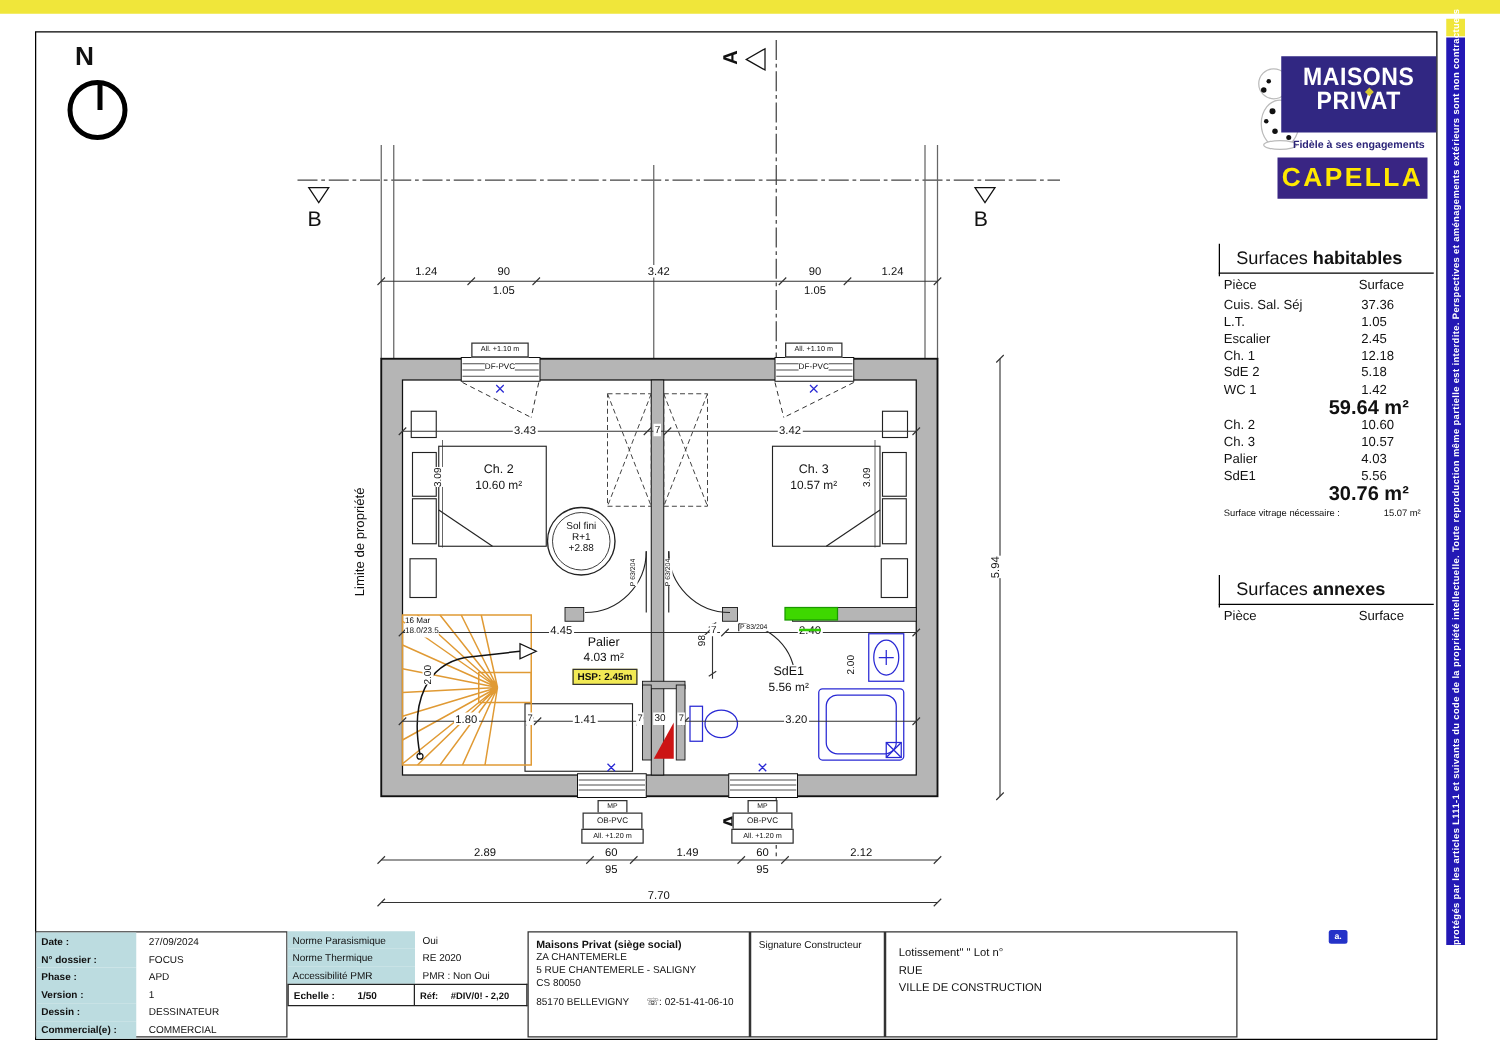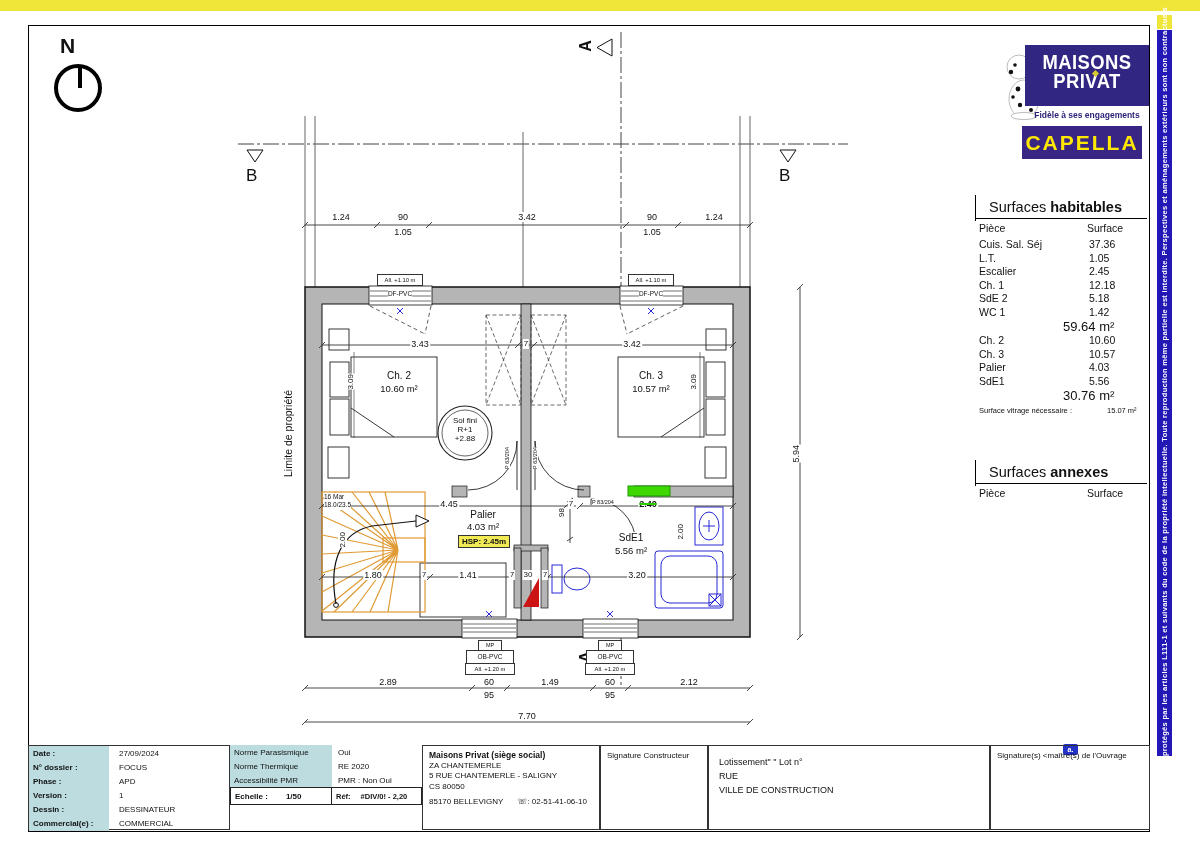--- a/index.html
+++ b/index.html
@@ -22,21 +22,21 @@
   
   .panel{left:975px;width:172px;font-size:10.5px;}
   .panel .vline{position:absolute;left:0;top:0;width:1px;height:26px;background:#000;}
   .ptitle{font-size:14.5px;padding:4px 0 3px 14px;}
   .ptitle b{font-weight:800;}
   .phr{border-top:1px solid #000;margin:0;}
   .phead{display:flex;padding:3px 2px 4px 4px;}
   .phead .c2{margin-left:auto;width:58px;}
   .prow{display:flex;line-height:13.5px;padding-left:4px;}
   .prow .c2{margin-left:auto;width:58px;}
-  .psub{padding-left:88px;font-size:13px;line-height:15px;}
+  .psub{padding-left:88px;font-size:16px;line-height:15px;font-weight:bold;}
   .ptotal{display:flex;align-items:center;border-top:1px solid #000;border-bottom:1px solid #000;height:22px;margin-top:2px;font-size:13.5px;padding-left:4px;position:relative;}
   .ptotal b{font-weight:800;}
   .ptotal .tv{margin-left:26px;}
   .ptick{position:absolute;width:1px;height:26px;background:#000;}
   .pvit{display:flex;font-size:7.5px;padding:3px 0 0 4px;}
   .pvit .c2{margin-left:auto;width:40px;}
   
   .tb{left:28px;top:745px;width:1122px;height:75px;font-size:8px;}
   .tbcol{position:absolute;top:0;height:85px;box-sizing:border-box;border:1px solid #333;}
   .inforow{display:flex;height:14.15px;align-items:center;}
@@ -57,21 +57,21 @@
   .proj .nm{font-size:16px;}
   .proj div{margin-top:4px;font-size:9px;}
   
   .dimc{position:absolute;transform:translateX(-50%);font-size:9px;background:#fff;padding:0 1px;white-space:nowrap;line-height:10px;}
   .vt{position:absolute;writing-mode:vertical-rl;transform:rotate(180deg);font-size:9px;background:#fff;white-space:nowrap;}
   .rlab{position:absolute;transform:translateX(-50%);text-align:center;white-space:nowrap;background:#fff;line-height:1.15;}
   .wbox{position:absolute;border:.8px solid #333;background:#fff;text-align:center;white-space:nowrap;transform:translateX(-50%);}
   .secB{position:absolute;font-size:17px;}
   .secA{position:absolute;font-size:16px;font-weight:bold;transform:rotate(-90deg);}
   .hsp{position:absolute;transform:translateX(-50%);background:#f2ea55;border:1px solid #333;font-size:8px;font-weight:bold;padding:1px 3px;white-space:nowrap;}
-  .greenstrike{text-decoration:line-through;text-decoration-color:#2ecc00;text-decoration-thickness:2px;font-weight:bold;}
+  .greenstrike{text-decoration:line-through;text-decoration-color:#2ecc00;text-decoration-thickness:2px;}
 </style>
 </head>
 <body>
 
 <div class="L topbar"></div>
 <div class="L sheet"></div>
 <div class="L sidecap"></div>
 <div class="L sidestrip">
     <span>Plans protégés par les articles L111-1 et suivants du code de la propriété intellectuelle. Toute reproduction même partielle est interdite. Perspectives et aménagements extérieurs sont non contractuels</span>
   </div>
@@ -428,14 +428,13 @@
         <span>85170 BELLEVIGNY</span>
         <span>☏: 02-51-41-06-10</span>
       </div>
   </div>
   <div class="tbcol sig" style="left:572px;width:108px">Signature Constructeur</div>
   <div class="tbcol proj" style="left:680px;width:282px">
     <div>Lotissement"   " Lot n°</div>
     <div>RUE</div>
     <div>VILLE DE CONSTRUCTION</div>
   </div>
-  <div class="tbcol sig" style="left:962px;width:160px">Signature(s) &lt;maître(s) de l'Ouvrage</div>
 </div>
 
 </body></html>

